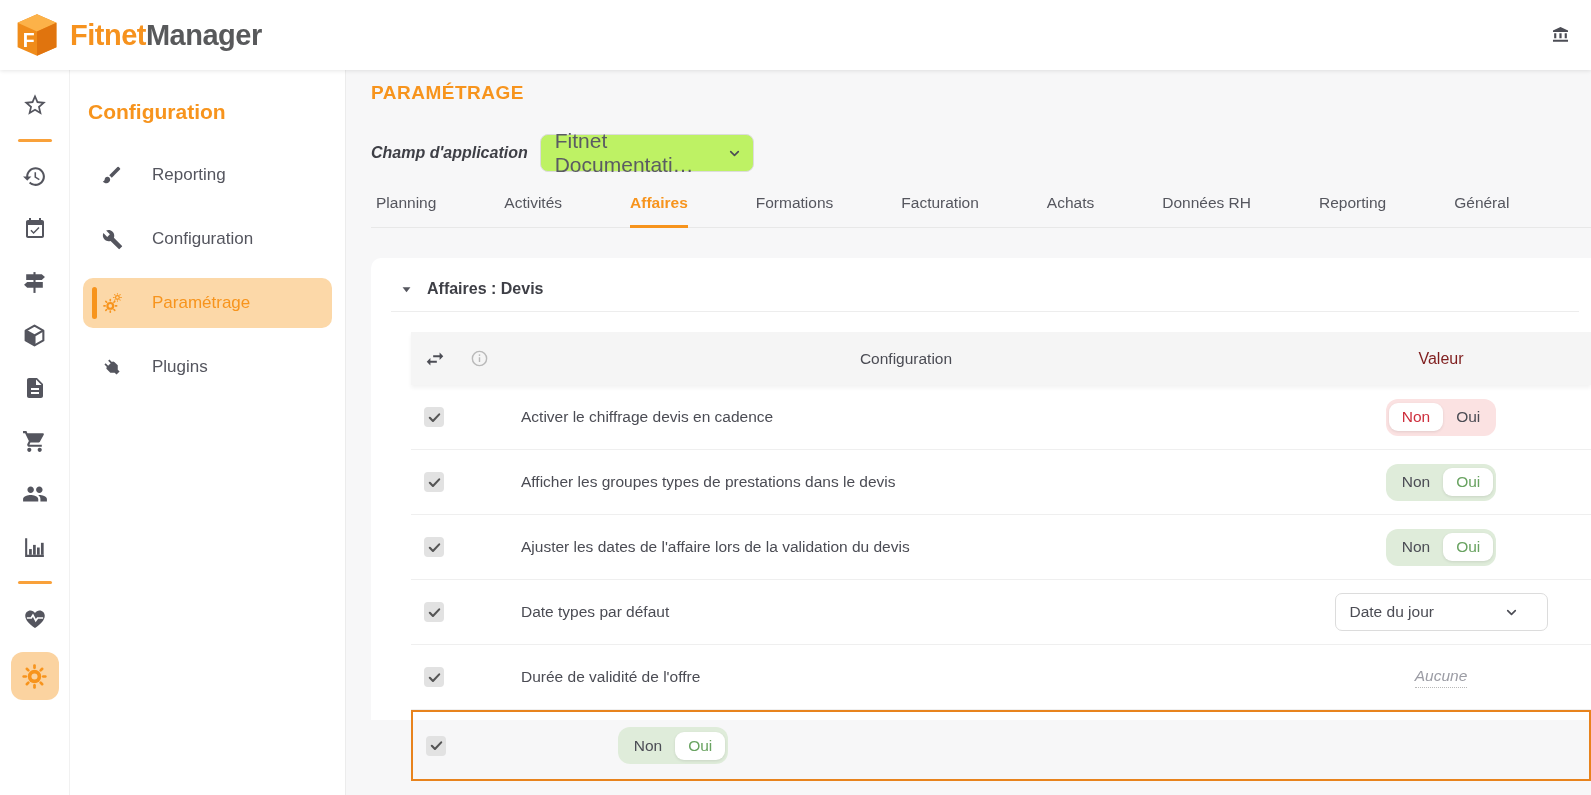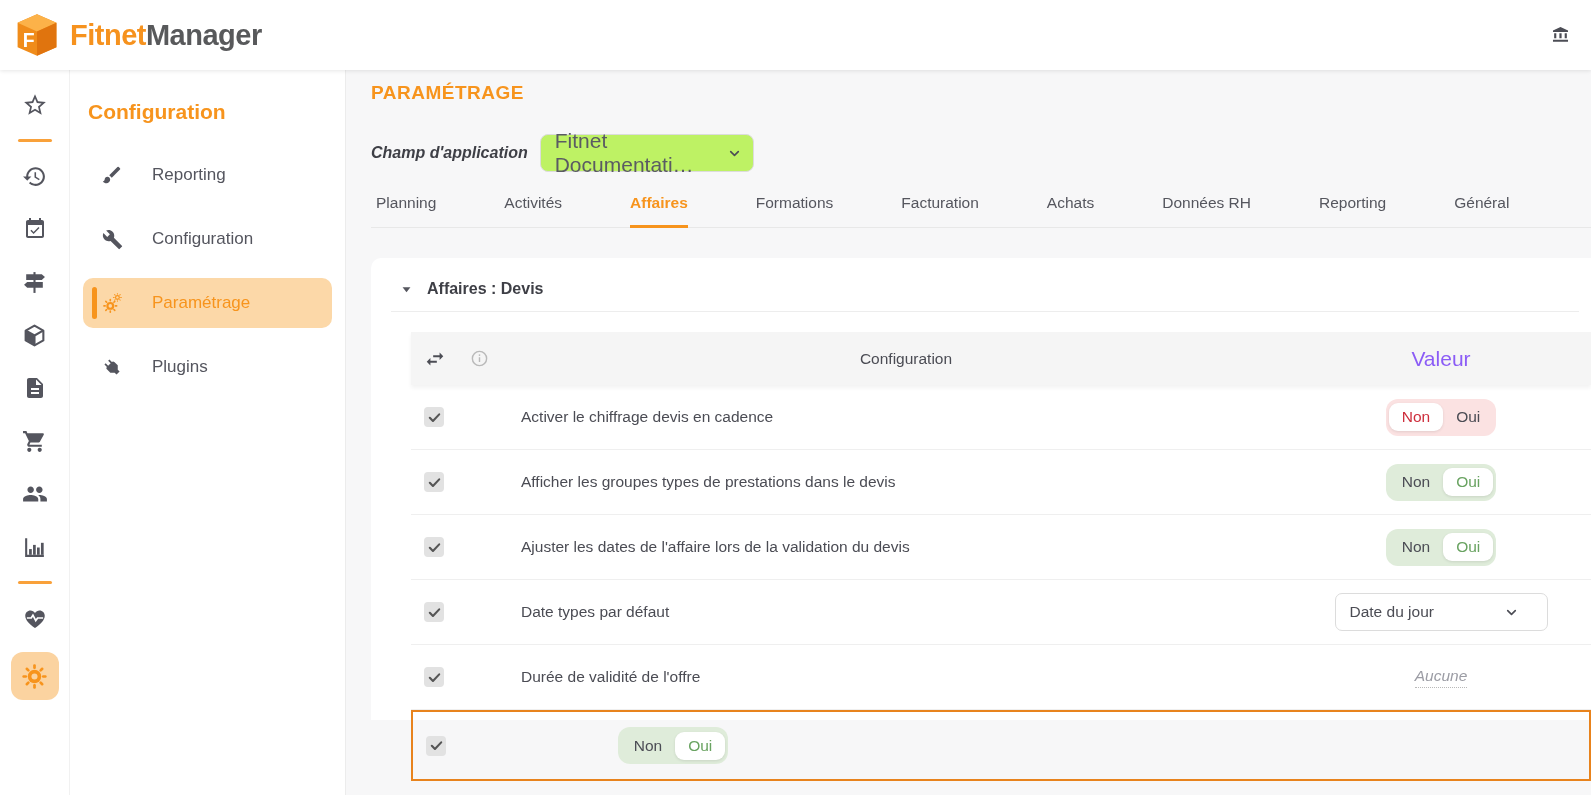--- a/index.html
+++ b/index.html
@@ -60,21 +60,21 @@
   .section-divider { border-top:1px solid #ededed; margin:13px 12px 0 20px; }
 
   .table { margin:20px 0 0 40px; }
   .t-header { display:flex; align-items:center; height:53px; background:#f5f5f5;
     box-shadow:0 3px 4px rgba(0,0,0,.05); position:relative; z-index:1; }
   .t-header .cell-check { display:flex; align-items:center; }
   .cell-check { width:110px; flex:none; padding-left:13px; }
   .cell-label { flex:1; font-size:15.5px; color:#4b4c54; }
   .t-header .cell-label { text-align:center; }
   .cell-value { width:300px; flex:none; display:flex; justify-content:center; align-items:center; }
-  .t-header .cell-value { font-size:21px; color:#8b5cf6; }
+  .t-header .cell-value { font-size:16px; color:#7f1d1d; }
 
   .t-row { display:flex; align-items:center; height:65px; border-bottom:1px solid #efefef; }
   .t-row.highlight { border:2px solid #e8831d; height:71px; }
 
   .checkbox { width:20px; height:20px; background:#e2e2e2; border-radius:4px; cursor:pointer;
     display:flex; align-items:center; justify-content:center; }
 
   .swap-ic { color:#4c4d55; cursor:pointer; display:flex; }
   .info-ic { color:#b9b9b9; margin-left:24px; cursor:pointer; display:flex; }
 

